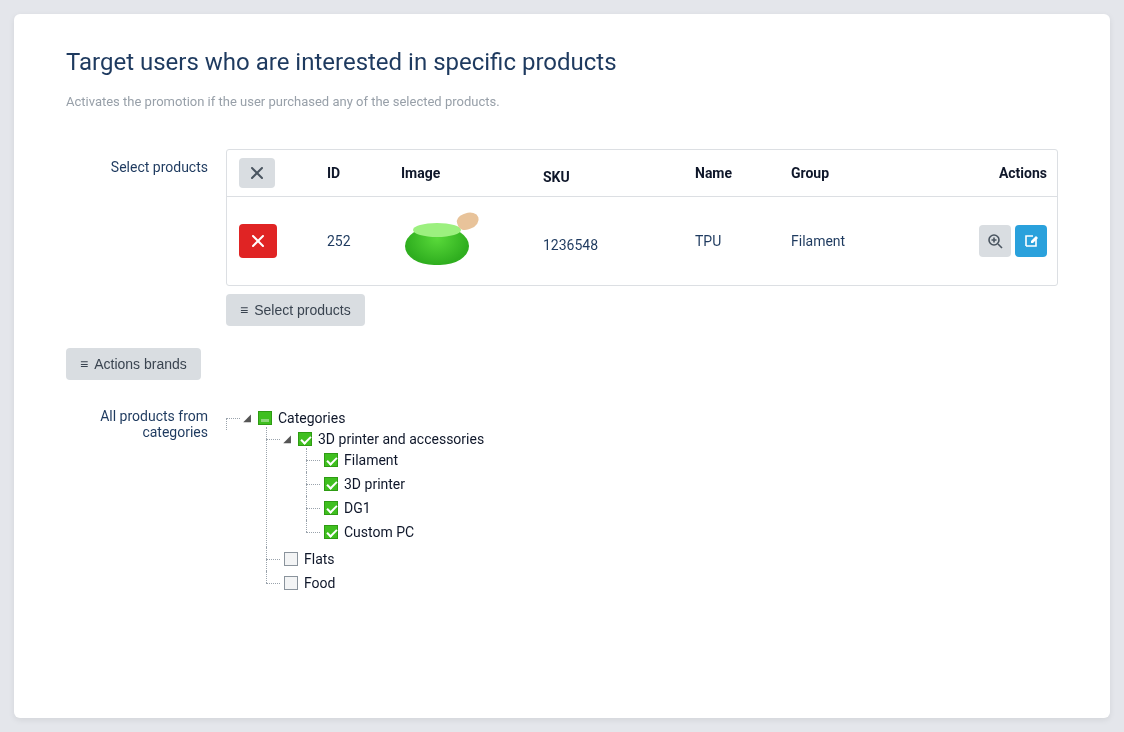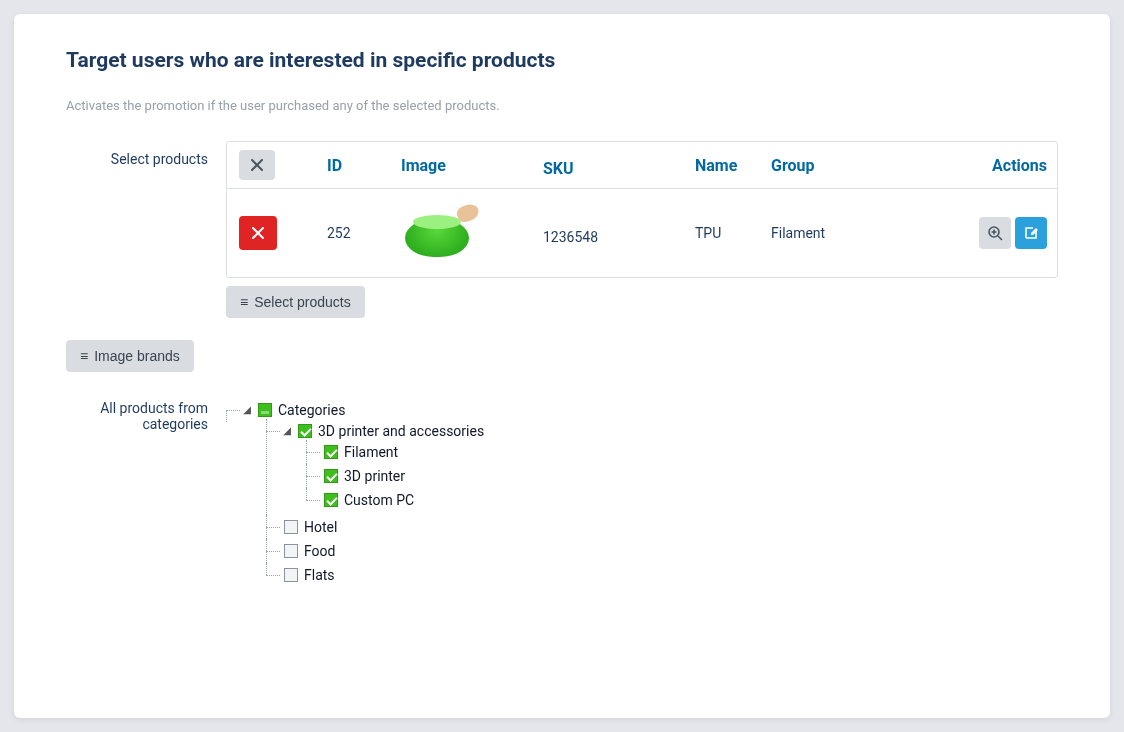--- a/index.html
+++ b/index.html
@@ -12,29 +12,29 @@
     color: #1e3a5f;
   }
   .card {
     background: #fff;
     border-radius: 6px;
     box-shadow: 0 2px 6px rgba(0,0,0,0.08);
     padding: 34px 52px 60px 52px;
     min-height: 704px;
   }
   h1 {
-    font-size: 21px;
-    font-weight: 700;
+    font-size: 24px;
+    font-weight: 400;
     color: #1e3a5f;
-    margin: 0 0 26px 0;
+    margin: 0 0 18px 0;
   }
   .subtitle {
     color: #98a0a9;
     font-size: 13px;
-    margin: 0 0 28px 0;
+    margin: 0 0 40px 0;
   }
   .row {
     display: flex;
     align-items: flex-start;
     margin-bottom: 18px;
   }
   .row-label {
     width: 160px;
     text-align: right;
     padding-right: 18px;
@@ -49,34 +49,34 @@
   .ptable {
     border: 1px solid #dcdfe3;
     border-radius: 3px;
     overflow: hidden;
   }
   .pthead {
     display: flex;
     align-items: center;
     border-bottom: 1px solid #dcdfe3;
     font-weight: 700;
-    color: #0369a1;
-    font-size: 16px;
+    color: #0f172a;
+    font-size: 14px;
     padding: 8px 10px;
   }
   .prow {
     display: flex;
     align-items: center;
     padding: 16px 10px;
   }
   .col-del { width: 90px; padding-left: 2px; }
   .col-id  { width: 74px; }
   .col-img { width: 142px; }
   .col-sku { width: 152px; margin-top: 7px; }
-  .col-name{ width: 76px; }
+  .col-name{ width: 96px; }
   .col-grp { flex: 1; }
   .col-act { width: 80px; text-align: right; display:flex; justify-content:flex-end; gap:4px;}
   .pthead .col-act { display:block; }
 
   .btn {
     display: inline-flex;
     align-items: center;
     justify-content: center;
     border: none;
     border-radius: 4px;
@@ -265,21 +265,21 @@
         <span class="ham">≡</span>
         <span>Select products</span>
       </button>
     </div>
   </div>
 
   <div class="row" style="margin-top:22px;">
     <div class="row-body">
       <button class="btn btn-select" style="margin-top:0;">
         <span class="ham">≡</span>
-        <span>Image brands</span>
+        <span>Actions brands</span>
       </button>
     </div>
   </div>
 
   <div class="row" style="margin-top:26px;">
     <div class="row-label" style="padding-top:2px;">All products from categories</div>
     <div class="row-body">
       <div class="tree">
         <ul>
           <li>
@@ -304,43 +304,43 @@
                   </li>
                   <li>
                     <span class="tnode">
                       <span class="chk checked"></span>
                       <span class="tlabel">3D printer</span>
                     </span>
                   </li>
                   <li>
                     <span class="tnode">
                       <span class="chk checked"></span>
+                      <span class="tlabel">DG1</span>
+                    </span>
+                  </li>
+                  <li>
+                    <span class="tnode">
+                      <span class="chk checked"></span>
                       <span class="tlabel">Custom PC</span>
                     </span>
                   </li>
                 </ul>
               </li>
               <li>
                 <span class="tnode">
                   <span class="chk"></span>
-                  <span class="tlabel">Hotel</span>
+                  <span class="tlabel">Flats</span>
                 </span>
               </li>
               <li>
                 <span class="tnode">
                   <span class="chk"></span>
                   <span class="tlabel">Food</span>
                 </span>
               </li>
-              <li>
-                <span class="tnode">
-                  <span class="chk"></span>
-                  <span class="tlabel">Flats</span>
-                </span>
-              </li>
             </ul>
           </li>
         </ul>
       </div>
     </div>
   </div>
 
 </div>
 
 </body></html>

